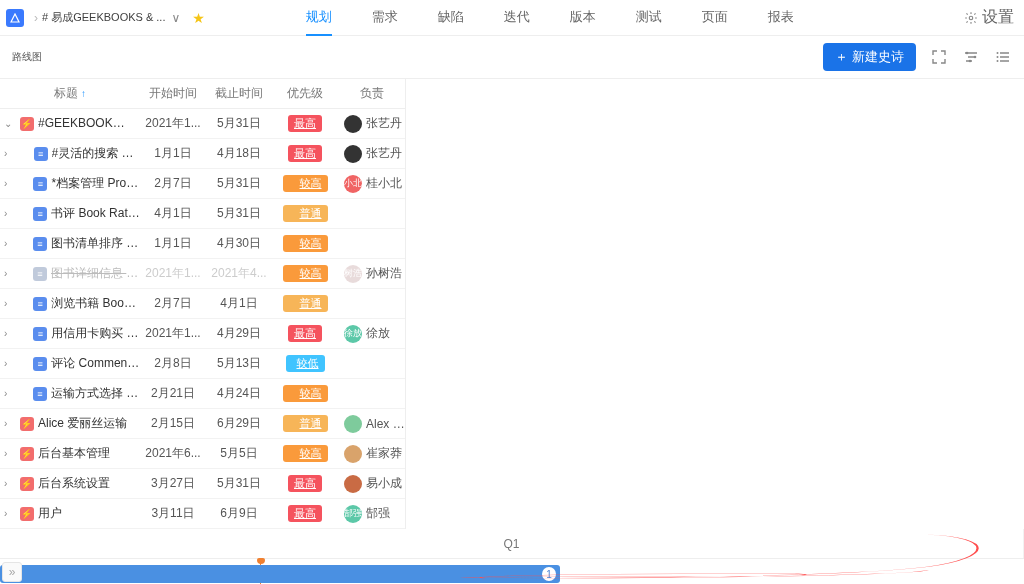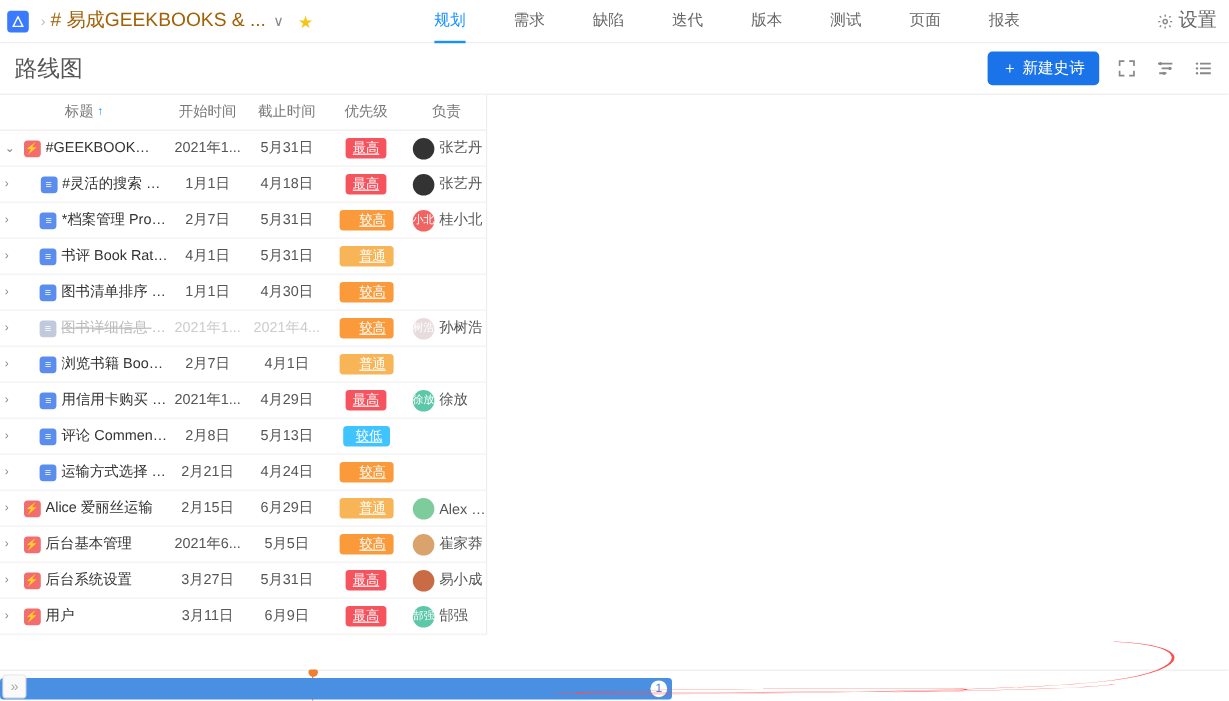--- a/index.html
+++ b/index.html
@@ -2,33 +2,33 @@
 <html><head>
 <meta charset="utf-8">
 <style>
   * { box-sizing: border-box; margin: 0; padding: 0; font-family: -apple-system, "Helvetica Neue", Arial, sans-serif; }
   body { background: #fff; width: 1024px; height: 584px; overflow: hidden; position: relative; font-size: 12px; color: #333; }
 
   
   .topbar { height: 36px; display: flex; align-items: center; border-bottom: 1px solid #eee; padding: 0 10px 0 6px; }
   .bc-logo { width: 18px; height: 18px; border-radius: 3px; background: #3a7afe; color: #fff; display: flex; align-items: center; justify-content: center; font-size: 10px; margin-right: 6px; }
   .bc-sep { color: #bbb; margin: 0 4px; }
-  .bc-title { color: #a16207; font-size: 16px; }
+  .bc-title { color: #404040; font-size: 11px; }
   .bc-chev { color: #888; margin: 0 6px; }
   .star { color: #f5c518; margin-left: 6px; font-size: 14px; }
   .tabs { display: flex; gap: 40px; margin-left: 101px; }
   .tab { color: #666; font-size: 13px; padding: 8px 0; cursor: pointer; }
   .tab.active { color: #1890ff; border-bottom: 2px solid #1890ff; }
   .topbar-spacer { flex: 1; }
   .settings { color: #666; display: flex; align-items: center; gap: 4px; font-size: 16px; }
   .settings svg { width: 14px; height: 14px; }
 
   
   .toolbar { height: 42px; display: flex; align-items: center; padding: 0 12px; }
-  .roadmap-label { color: #555; font-size: 19px; }
+  .roadmap-label { color: #555; font-size: 10px; }
   .toolbar-spacer { flex: 1; }
   .btn-new { background: #1a73e8; color: #fff; border: none; border-radius: 4px; height: 28px; padding: 0 12px; display: flex; align-items: center; gap: 4px; font-size: 13px; cursor: pointer; }
   .toolbar-icons { display: flex; gap: 14px; margin-left: 14px; }
   .ticon { width: 18px; height: 18px; color: #888; display: flex; align-items: center; justify-content: center; }
 
   
   .main { display: flex; height: calc(100% - 78px); border-top: 1px solid #eee; position: relative; flex-direction: column; }
   .left { width: 406px; border-right: 1px solid #eee; }
   .right { flex: 1; position: relative; overflow: hidden; }
 
@@ -346,20 +346,21 @@
           <div class="cell-asg">
             <span class="avatar" style="background: rgb(92, 200, 168);">郜强</span>
             <span class="asg-name">郜强</span>
           </div>
         </div>
       </div>
   </div>
 
   <div class="right">
     <div class="thead" id="thead">
+        <div class="q">Q1</div>
       </div>
     <div class="trows" id="trows">
       <div class="today-line"></div>
     <div class="trow">
           <div class="bar dark" style="left: 0px; width: 560px;">
             <span class="badge">1</span>
           </div>
         </div>
         <div class="trow">
           <div class="bar light" style="left: 12px; width: 360px;"></div>

